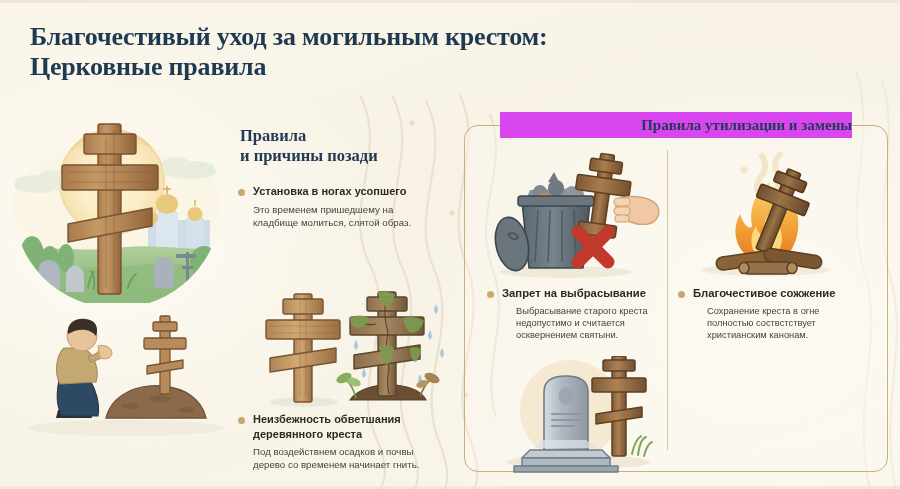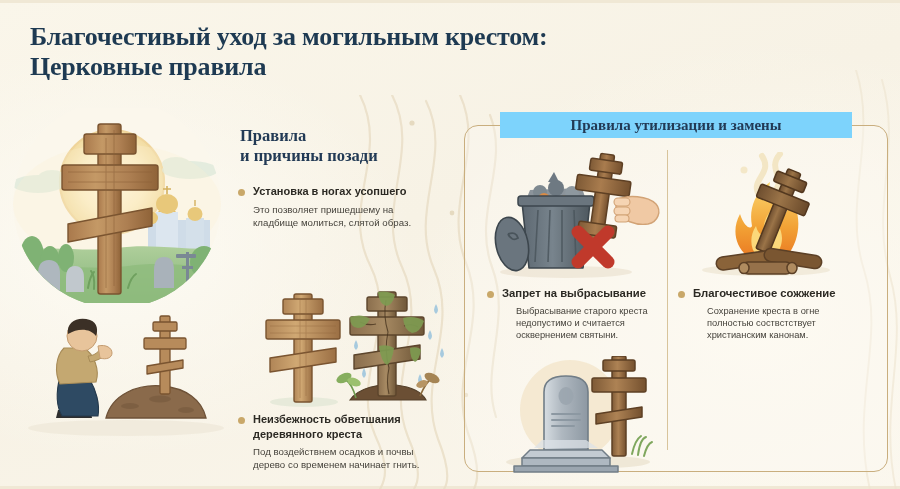--- a/index.html
+++ b/index.html
@@ -77,22 +77,22 @@
   .panel {
     position: absolute; left: 464px; top: 125px;
     width: 424px; height: 347px;
     border: 1.3px solid #C9AE7E;
     border-radius: 14px;
     background: rgba(253,250,243,0.35);
   }
   .panel-title-wrap {
     position: absolute; left: 500px; top: 112px;
     width: 352px; height: 26px;
-    display: flex; align-items: center; justify-content: center;
-    background: #7dd3fc;
+    display: flex; align-items: center; justify-content: flex-end;
+    background: #d946ef;
   }
   .panel-title {
     font-family: "Liberation Serif", serif;
     font-weight: bold; font-size: 15px; color: #223A55;
     white-space: nowrap;
   }
   .panel-divider {
     position: absolute; left: 667px; top: 150px;
     width: 1.2px; height: 300px;
     background: #D8C49B;
@@ -264,21 +264,21 @@
 
 
   <div class="mid-head">
     <span>Правила</span>
     <span>и причины позади</span>
   </div>
 
   <div class="bullet-block" style="left:238px; top:184px; width:198px;">
     <div class="bullet-dot"></div>
     <div class="b-title">Установка в ногах усопшего</div>
-    <div class="b-body">Это позволяет пришедшему на кладбище молиться, слятой образ.</div>
+    <div class="b-body">Это временем пришедшему на кладбище молиться, слятой образ.</div>
   </div>
 
   <svg class="illus" style="left:240px; top:286px; width:214px; height:124px;" viewBox="0 0 214 124">
     <defs>
       <linearGradient id="woodG2" x1="0" y1="0" x2="1" y2="0">
         <stop offset="0%" stop-color="#B08557"></stop>
         <stop offset="40%" stop-color="#D0A873"></stop>
         <stop offset="100%" stop-color="#9B6F44"></stop>
       </linearGradient>
       <linearGradient id="woodOld" x1="0" y1="0" x2="1" y2="0">

